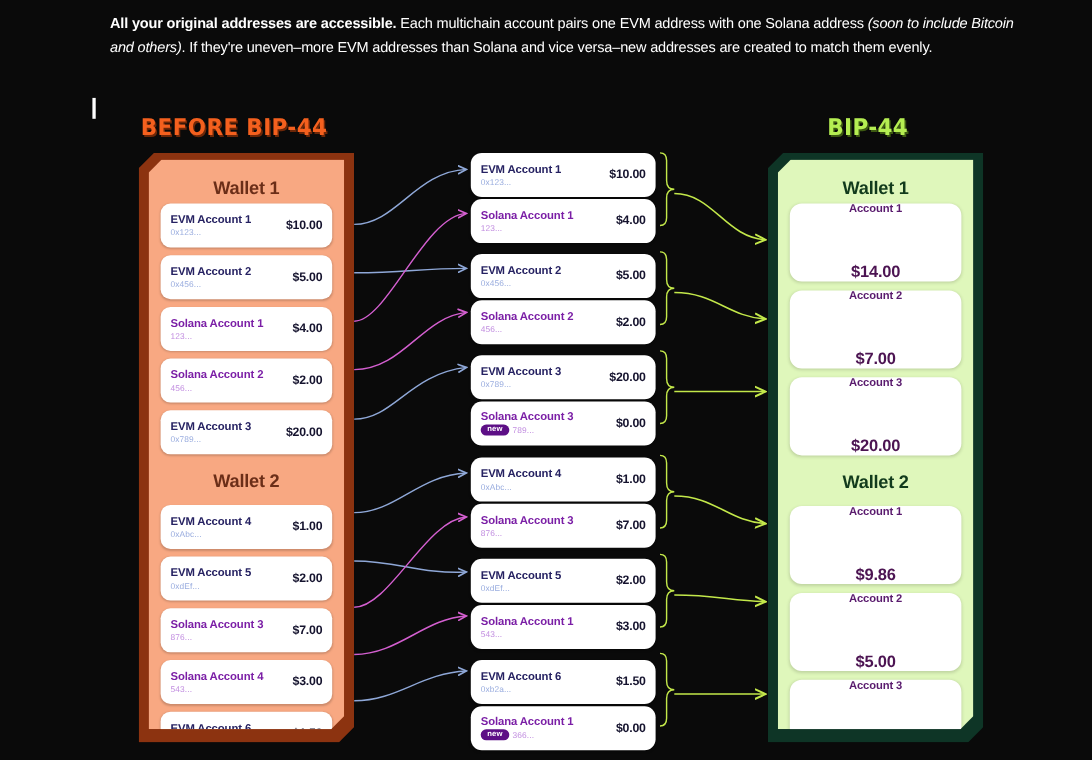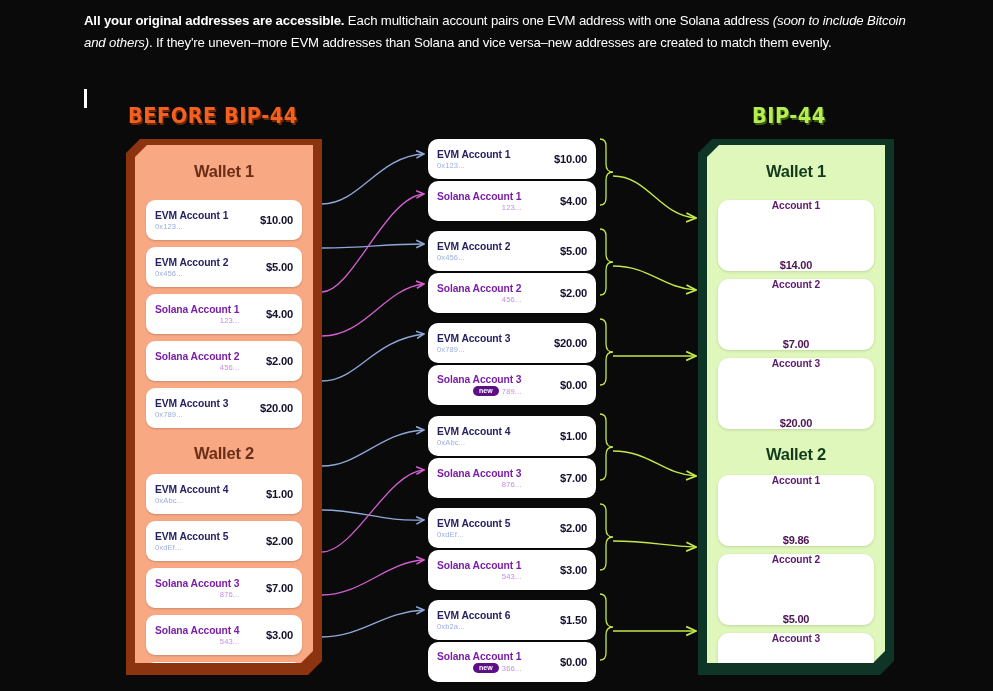--- a/index.html
+++ b/index.html
@@ -9,21 +9,21 @@
     height: 691px;
     background: #0a0a0a;
     font-family: "Liberation Sans", sans-serif;
     overflow: hidden;
     position: relative;
   }
 
   
   #intro {
     position: absolute;
-    left: 84px;
+    left: 100px;
     top: 10px;
     width: 842px;
     color: #ffffff;
     font-size: 13.2px;
     line-height: 21.5px;
     letter-spacing: -0.15px;
   }
   #intro b { font-weight: bold; }
   #intro i { font-style: italic; }
 
@@ -86,21 +86,21 @@
   }
 
   .wallet-title {
     text-align: center;
     font-size: 16.5px;
     font-weight: bold;
     letter-spacing: -0.2px;
   }
   #panel-before .wallet-title { color: #6b2e18; }
   #panel-after  .wallet-title { color: #123b1c; }
-  .wallet-title.w1 { margin: 9px 0 19px; }
+  .wallet-title.w1 { margin: 9px 0 4px; }
   .wallet-title.w2 { margin: 16px 0 11px; }
 
   
   .acct {
     background: #ffffff;
     border-radius: 9px;
     height: 40px;
     margin-bottom: 7px;
     padding: 0 9px;
     display: flex;
@@ -109,21 +109,21 @@
     box-shadow: 0 1px 2px rgba(0,0,0,0.18);
   }
   .acct-left { display: flex; flex-direction: column; gap: 1px; min-width: 0; }
   .acct-name { font-size: 10.3px; font-weight: bold; letter-spacing: -0.1px; white-space: nowrap; text-align: right; }
   .acct-addr { font-size: 7.6px; letter-spacing: 0.1px; display: flex; align-items: center; gap: 3px; }
   .acct-amt  { font-size: 11.2px; font-weight: bold; color: #15132e; white-space: nowrap; letter-spacing: -0.2px; }
 
   .evm    .acct-name { color: #262262; }
   .evm    .acct-addr { color: #9aaddf; }
   .solana .acct-name { color: #7b1fa6; }
-  .solana .acct-addr { color: #c28ee0; justify-content: flex-end; }
+  .solana .acct-addr { color: #c28ee0; }
 
   .badge-new {
     background: #5d0f86;
     color: #ffffff;
     font-size: 7px;
     font-weight: bold;
     border-radius: 7px;
     padding: 1.5px 6px 2px;
     line-height: 1;
     letter-spacing: 0.1px;
@@ -142,21 +142,21 @@
     height: 71px;
     margin-bottom: 8px;
     padding: 0 13px;
     display: flex;
     align-items: center;
     justify-content: space-between;
     box-shadow: 0 1px 3px rgba(0,0,0,0.14);
     flex-direction: column;
   }
   .acct-big .acct-name { font-size: 10.2px; font-weight: bold; color: #5a1b6e; }
-  .acct-big .acct-amt  { font-size: 11px; font-weight: bold; color: #4c1452; }
+  .acct-big .acct-amt  { font-size: 15px; font-weight: bold; color: #4c1452; }
 </style>
 </head>
 <body>
 
 <p id="intro">
   <b>All your original addresses are accessible.</b><span> Each multichain account pairs one EVM address with one Solana address </span><i>(soon to include Bitcoin and others)</i><span>. If they're uneven–more EVM addresses than Solana and vice versa–new addresses are created to match them evenly.</span>
 </p>
 
 <div id="caret"></div>
 

